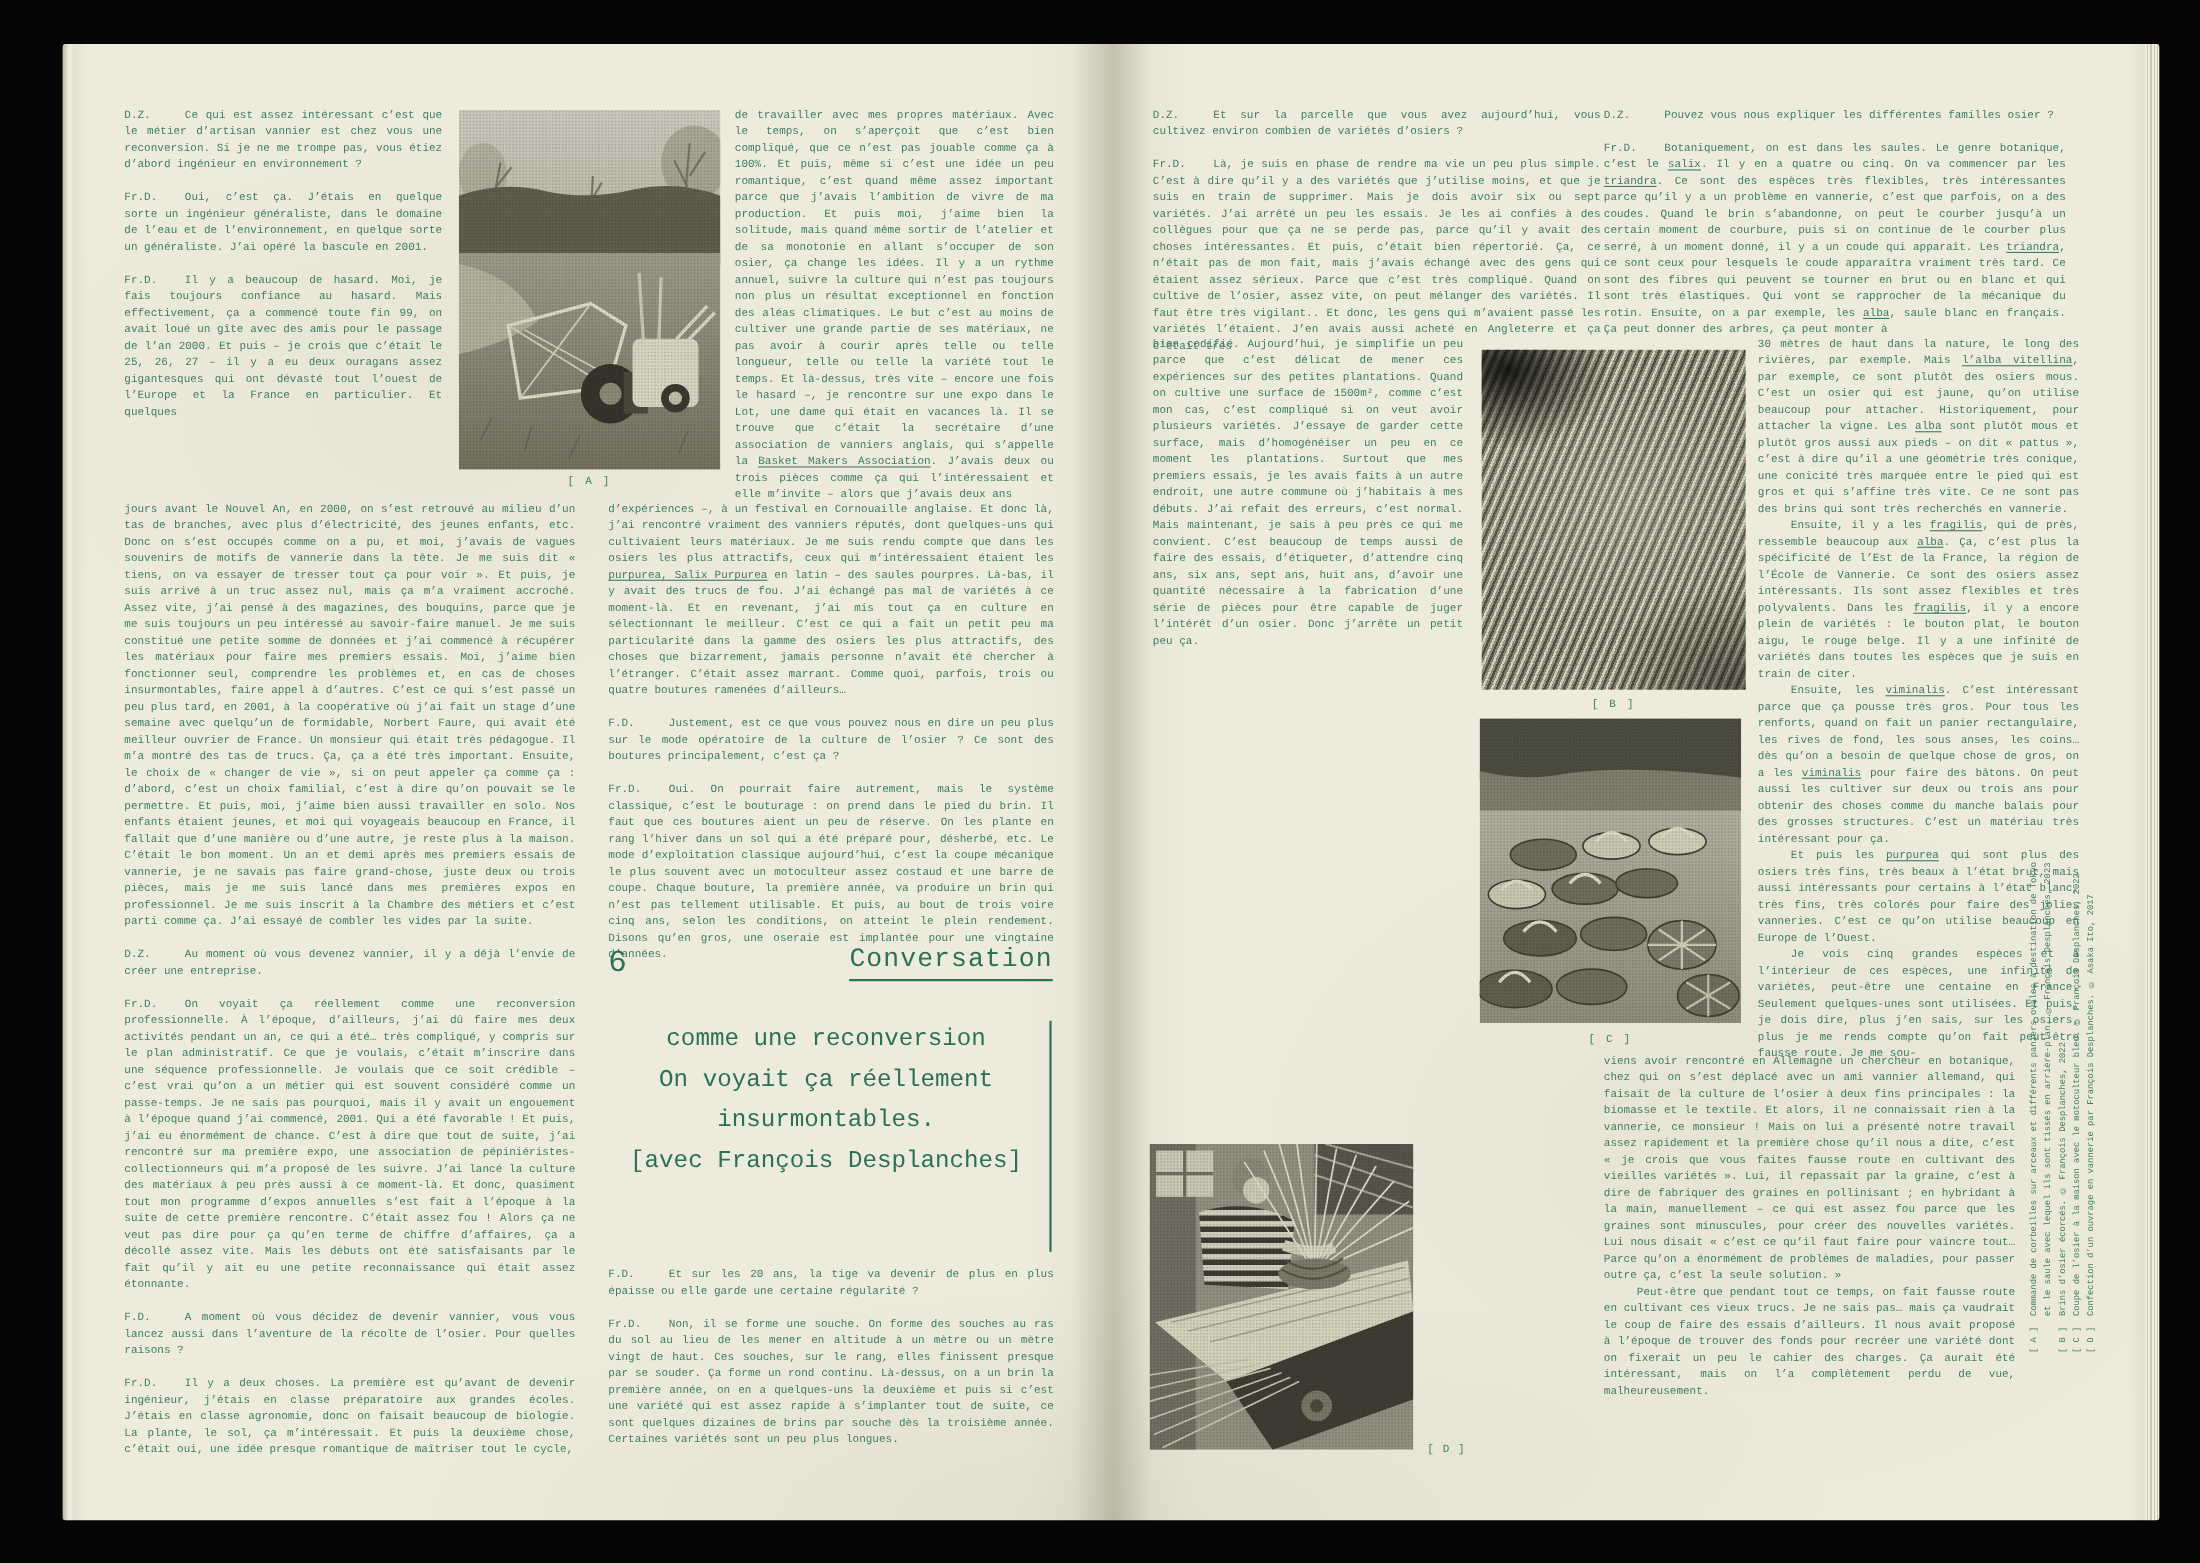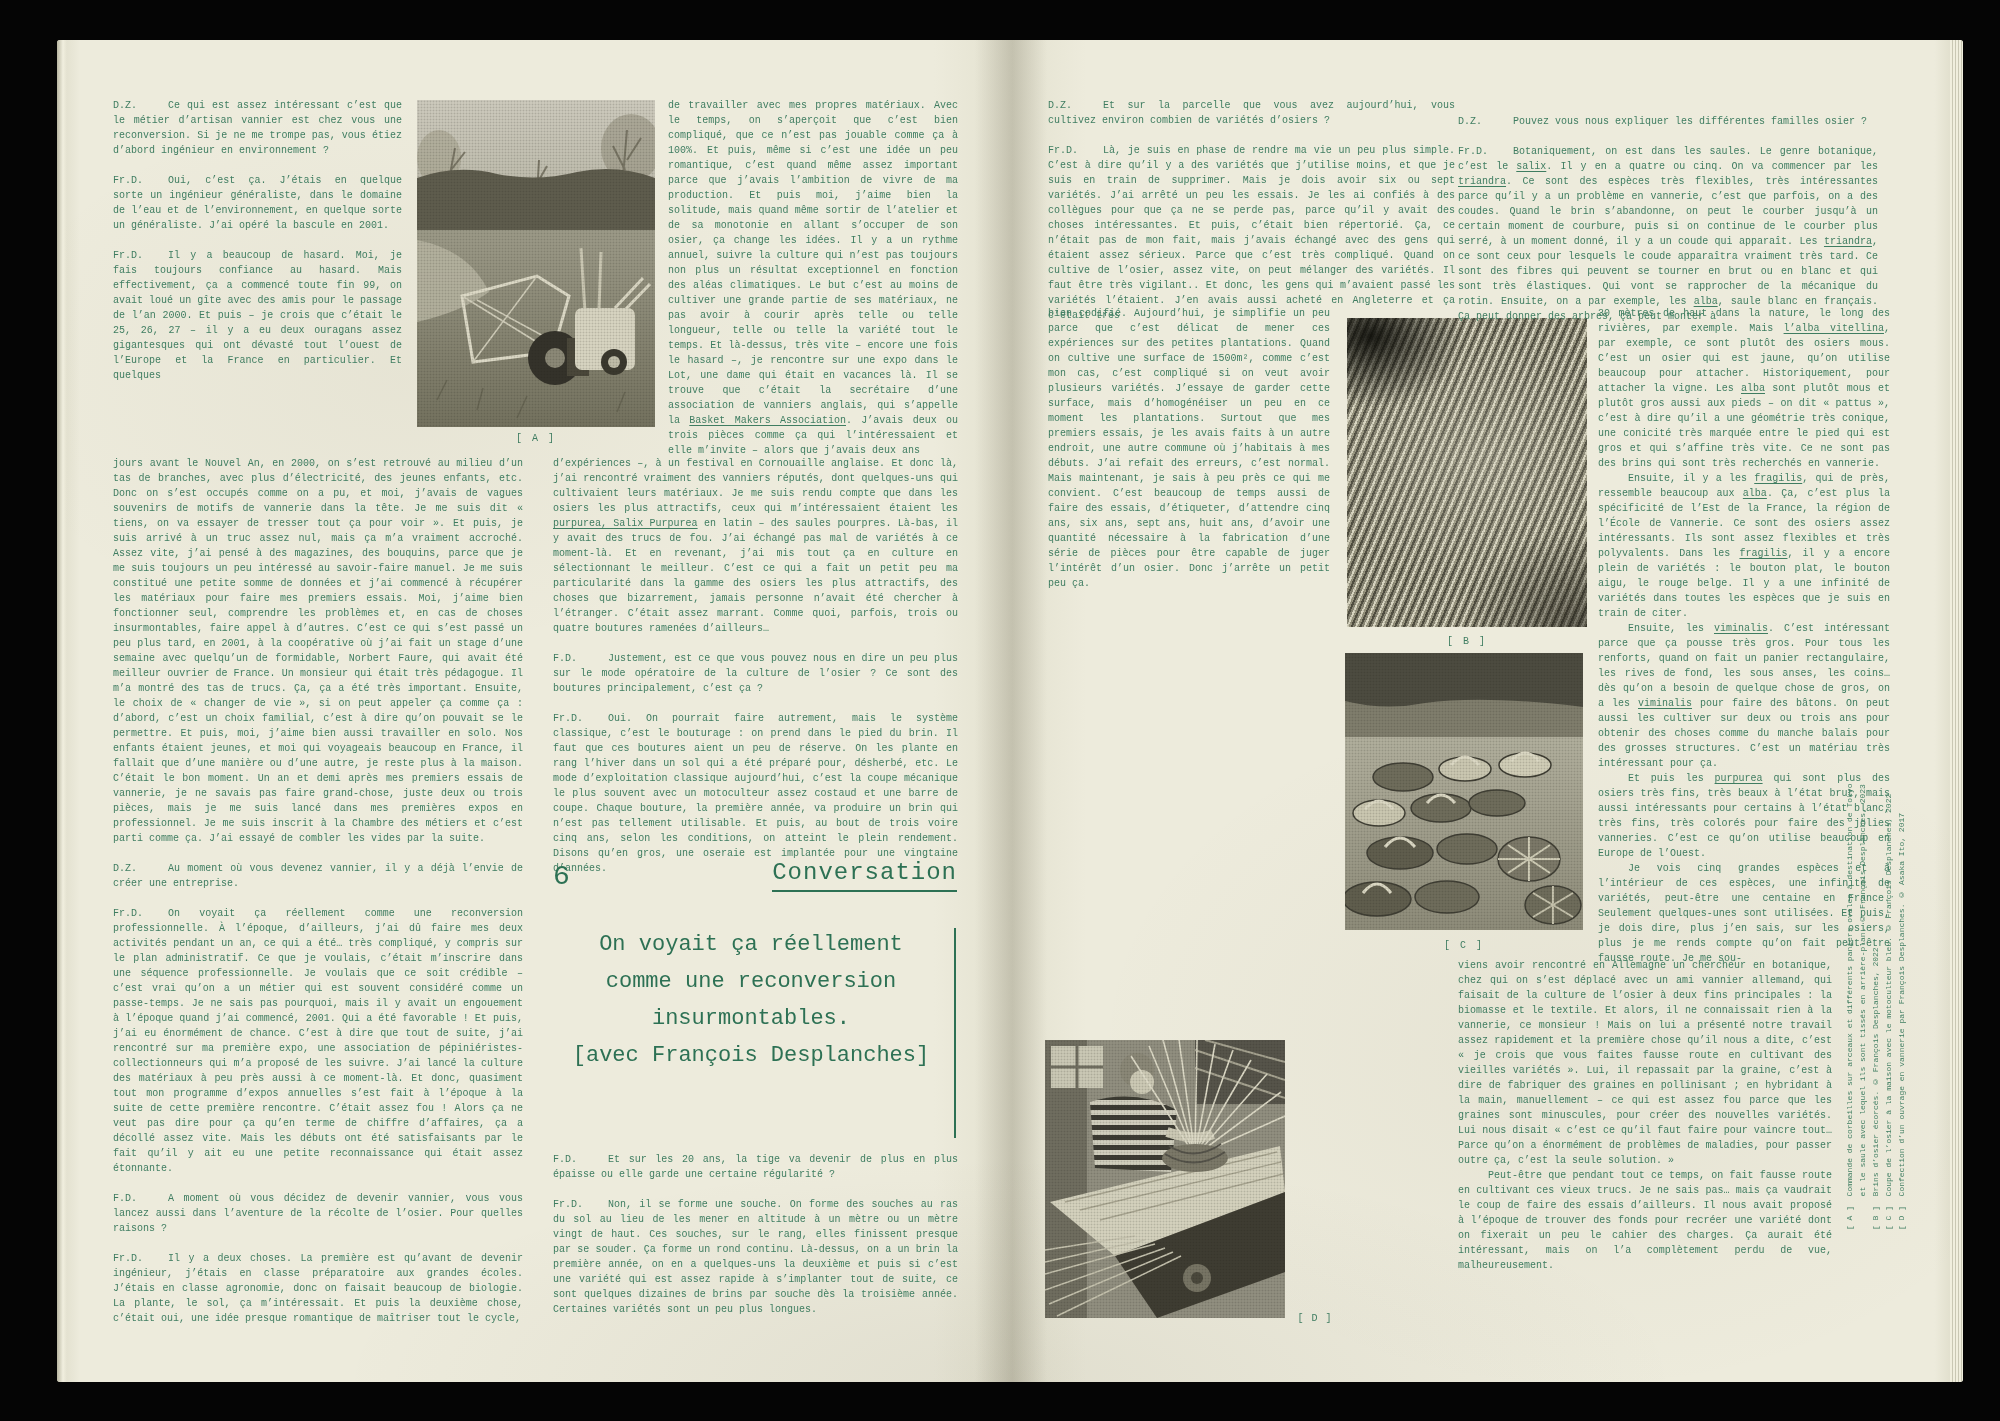--- a/index.html
+++ b/index.html
@@ -105,22 +105,22 @@
           <p class="qa gap"><span class="sp">F.D.</span><span>Justement, est ce que vous pouvez nous en dire un peu plus sur le mode opératoire de la culture de l’osier ? Ce sont des boutures principalement, c’est ça ?</span></p>
           <p class="qa gap"><span class="sp">Fr.D.</span><span>Oui. On pourrait faire autrement, mais le système classique, c’est le bouturage : on prend dans le pied du brin. Il faut que ces boutures aient un peu de réserve. On les plante en rang l’hiver dans un sol qui a été préparé pour, désherbé, etc. Le mode d’exploitation classique aujourd’hui, c’est la coupe mécanique le plus souvent avec un motoculteur assez costaud et une barre de coupe. Chaque bouture, la première année, va produire un brin qui n’est pas tellement utilisable. Et puis, au bout de trois voire cinq ans, selon les conditions, on atteint le plein rendement. Disons qu’en gros, une oseraie est implantée pour une vingtaine d’années.</span></p>
         </div>
 
       <div class="headrow">
         <span class="num">6</span>
         <span class="sect">Conversation</span>
       </div>
 
       <div class="quote">
+          <div>comme une reconversion</div>
           <div>On voyait ça réellement</div>
-          <div>comme une reconversion</div>
           <div>insurmontables.</div>
           <div>[avec François Desplanches]</div>
         </div>
       <div class="vrule"></div>
 
       <div class="col" style="left:496px;top:1112px;width:405px;">
           <p class="qa"><span class="sp">F.D.</span><span>Et sur les 20 ans, la tige va devenir de plus en plus épaisse ou elle garde une certaine régularité ?</span></p>
           <p class="qa gap"><span class="sp">Fr.D.</span><span>Non, il se forme une souche. On forme des souches au ras du sol au lieu de les mener en altitude à un mètre ou un mètre vingt de haut. Ces souches, sur le rang, elles finissent presque par se souder. Ça forme un rond continu. Là-dessus, on a un brin la première année, on en a quelques-uns la deuxième et puis si c’est une variété qui est assez rapide à s’implanter tout de suite, ce sont quelques dizaines de brins par souche dès la troisième année. Certaines variétés sont un peu plus longues.</span></p>
         </div>
     </section>
@@ -171,21 +171,21 @@
           <g>
             <ellipse cx="184" cy="206" rx="31" ry="22" fill="#7b7868" stroke="#3f3e34" stroke-width="1.5"></ellipse>
             <path d="M184 184 L184 228 M163 192 L205 220 M163 220 L205 192 M153 206 L215 206" stroke="#cfccb6" stroke-width="2"></path>
             <ellipse cx="208" cy="252" rx="28" ry="19" fill="#6e6c5b" stroke="#3f3e34" stroke-width="1.5"></ellipse>
             <path d="M208 233 L208 271 M188 240 L228 264 M188 264 L228 240" stroke="#c5c2ac" stroke-width="2"></path>
           </g>
         </svg>
       </div>
       <div class="cap" style="left:1288px;top:899px;width:238px;">[ C ]</div>
 
-      <div class="col" style="left:1401px;top:58px;width:420px;margin-top:16px;">
+      <div class="col" style="left:1401px;top:58px;width:420px;">
           <p class="qa"><span class="sp">D.Z.</span><span>Pouvez vous nous expliquer les différentes familles osier ?</span></p>
           <p class="qa gap"><span class="sp">Fr.D.</span><span>Botaniquement, on est dans les saules. Le genre botanique, c’est le <u>salix</u>. Il y en a quatre ou cinq. On va commencer par les <u>triandra</u>. Ce sont des espèces très flexibles, très intéressantes parce qu’il y a un problème en vannerie, c’est que parfois, on a des coudes. Quand le brin s’abandonne, on peut le courber jusqu’à un certain moment de courbure, puis si on continue de le courber plus serré, à un moment donné, il y a un coude qui apparaît. Les <u>triandra</u>, ce sont ceux pour lesquels le coude apparaîtra vraiment très tard. Ce sont des fibres qui peuvent se tourner en brut ou en blanc et qui sont très élastiques. Qui vont se rapprocher de la mécanique du rotin. Ensuite, on a par exemple, les <u>alba</u>, saule blanc en français. Ça peut donner des arbres, ça peut monter à</span></p>
         </div>
       <div class="col" style="left:1541px;top:266px;width:292px;">
           <p class="qa"><span>30 mètres de haut dans la nature, le long des rivières, par exemple. Mais <u>l’alba vitellina</u>, par exemple, ce sont plutôt des osiers mous. C’est un osier qui est jaune, qu’on utilise beaucoup pour attacher. Historiquement, pour attacher la vigne. Les <u>alba</u> sont plutôt mous et plutôt gros aussi aux pieds – on dit « pattus », c’est à dire qu’il a une géométrie très conique, une conicité très marquée entre le pied qui est gros et qui s’affine très vite. Ce ne sont pas des brins qui sont très recherchés en vannerie.</span></p>
           <p class="qa ind"><span>Ensuite, il y a les <u>fragilis</u>, qui de près, ressemble beaucoup aux <u>alba</u>. Ça, c’est plus la spécificité de l’Est de la France, la région de l’École de Vannerie. Ce sont des osiers assez intéressants. Ils sont assez flexibles et très polyvalents. Dans les <u>fragilis</u>, il y a encore plein de variétés : le bouton plat, le bouton aigu, le rouge belge. Il y a une infinité de variétés dans toutes les espèces que je suis en train de citer.</span></p>
           <p class="qa ind"><span>Ensuite, les <u>viminalis</u>. C’est intéressant parce que ça pousse très gros. Pour tous les renforts, quand on fait un panier rectangulaire, les rives de fond, les sous anses, les coins… dès qu’on a besoin de quelque chose de gros, on a les <u>viminalis</u> pour faire des bâtons. On peut aussi les cultiver sur deux ou trois ans pour obtenir des choses comme du manche balais pour des grosses structures. C’est un matériau très intéressant pour ça.</span></p>
           <p class="qa ind"><span>Et puis les <u>purpurea</u> qui sont plus des osiers très fins, très beaux à l’état brut, mais aussi intéressants pour certains à l’état blanc, très fins, très colorés pour faire des jolies vanneries. C’est ce qu’on utilise beaucoup en Europe de l’Ouest.</span></p>
           <p class="qa ind"><span>Je vois cinq grandes espèces et à l’intérieur de ces espèces, une infinité de variétés, peut-être une centaine en France. Seulement quelques-unes sont utilisées. Et puis, je dois dire, plus j’en sais, sur les osiers, plus je me rends compte qu’on fait peut-être fausse route. Je me sou-</span></p>
         </div>

